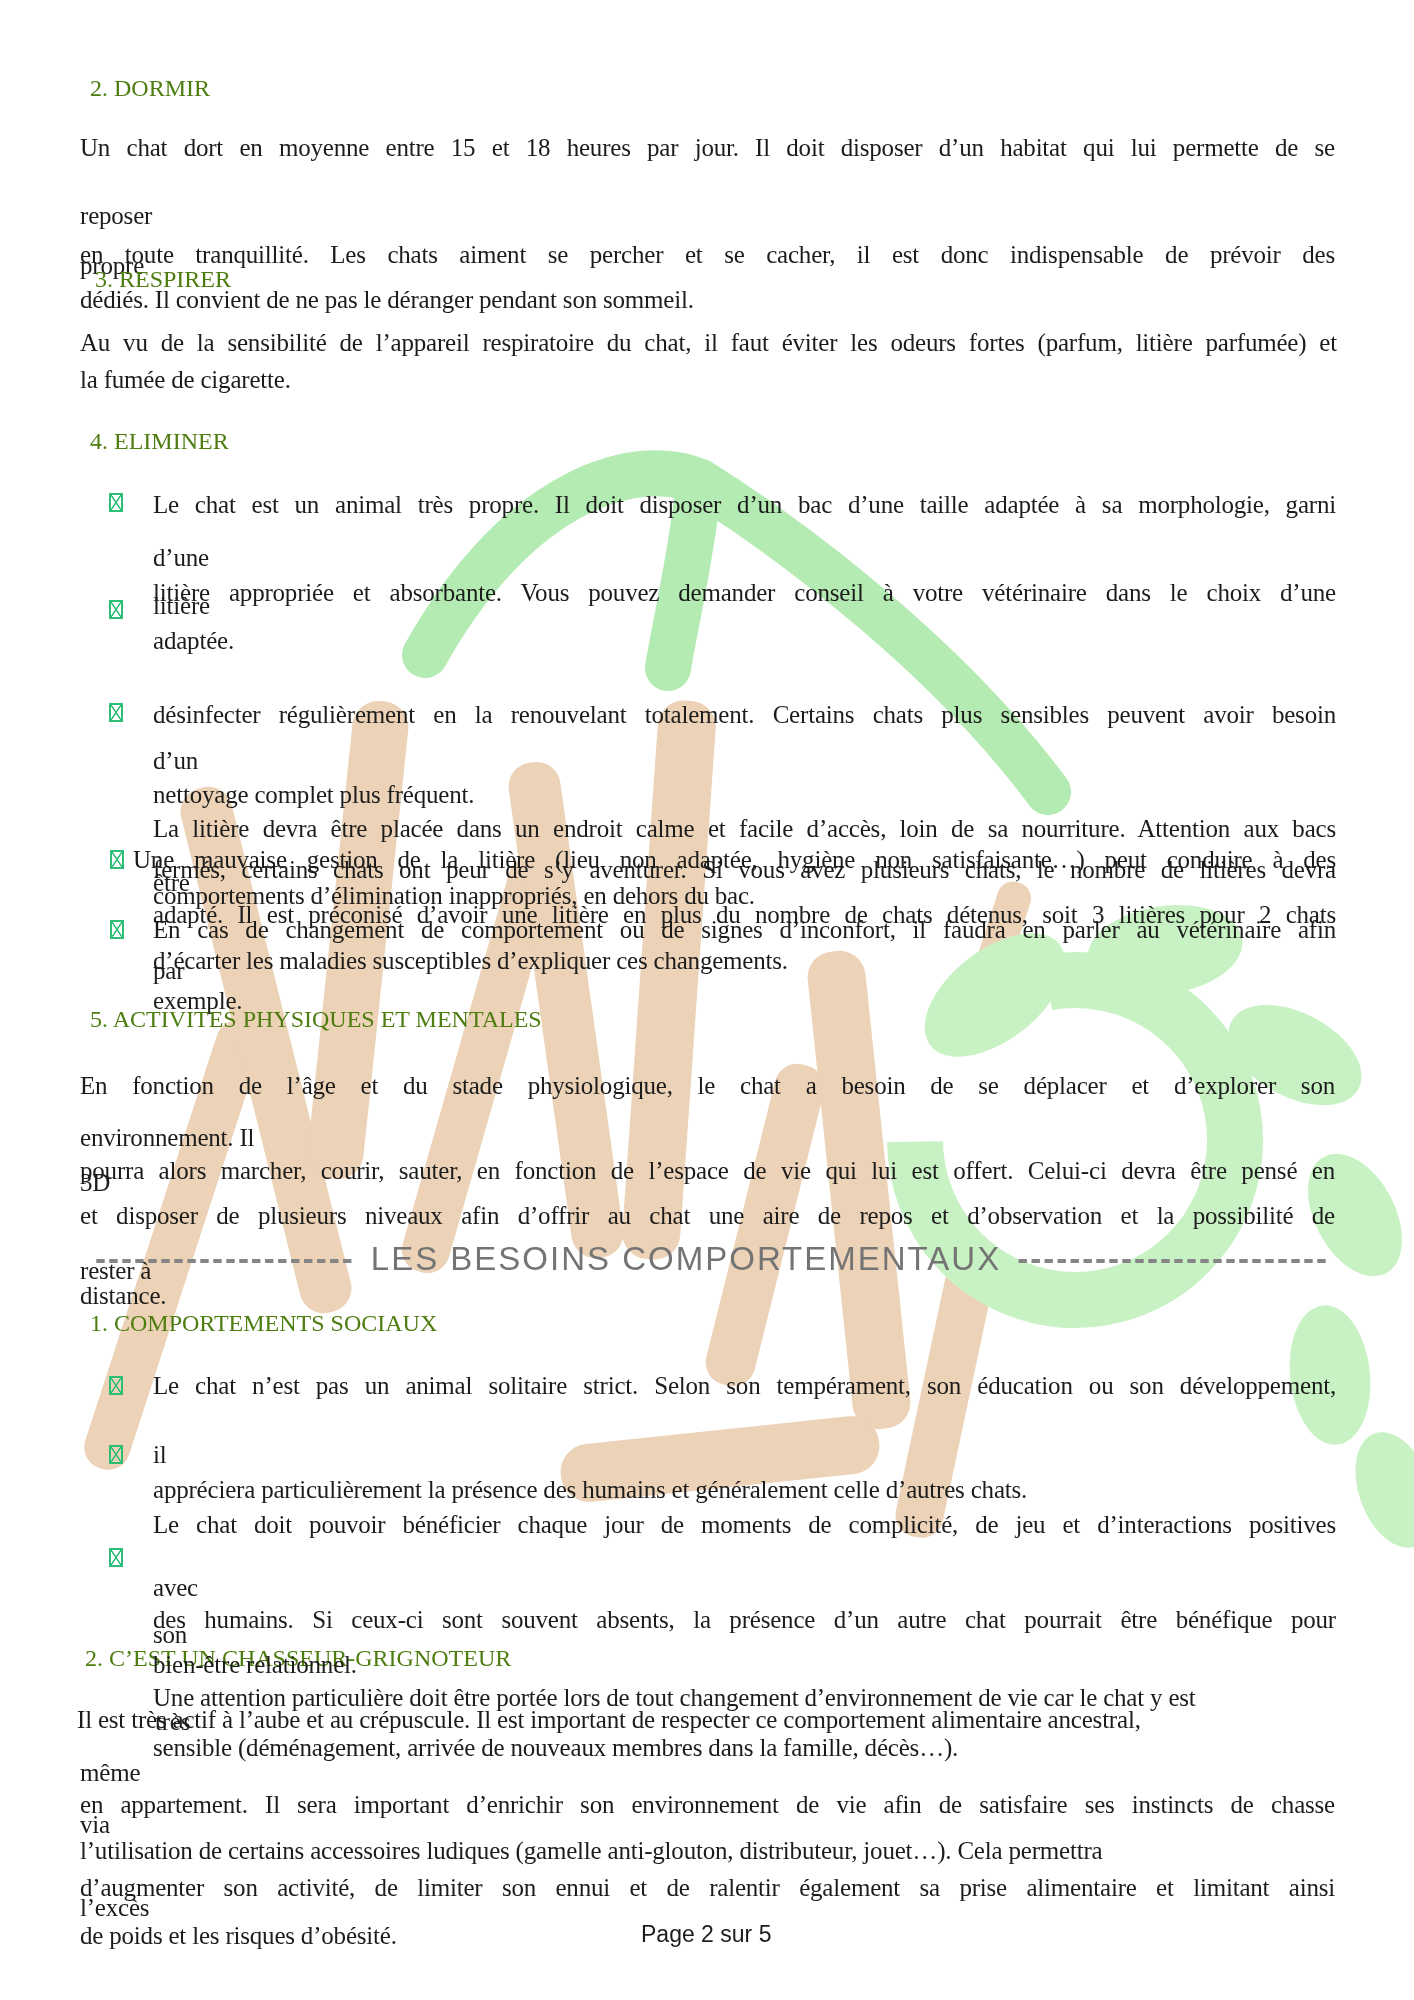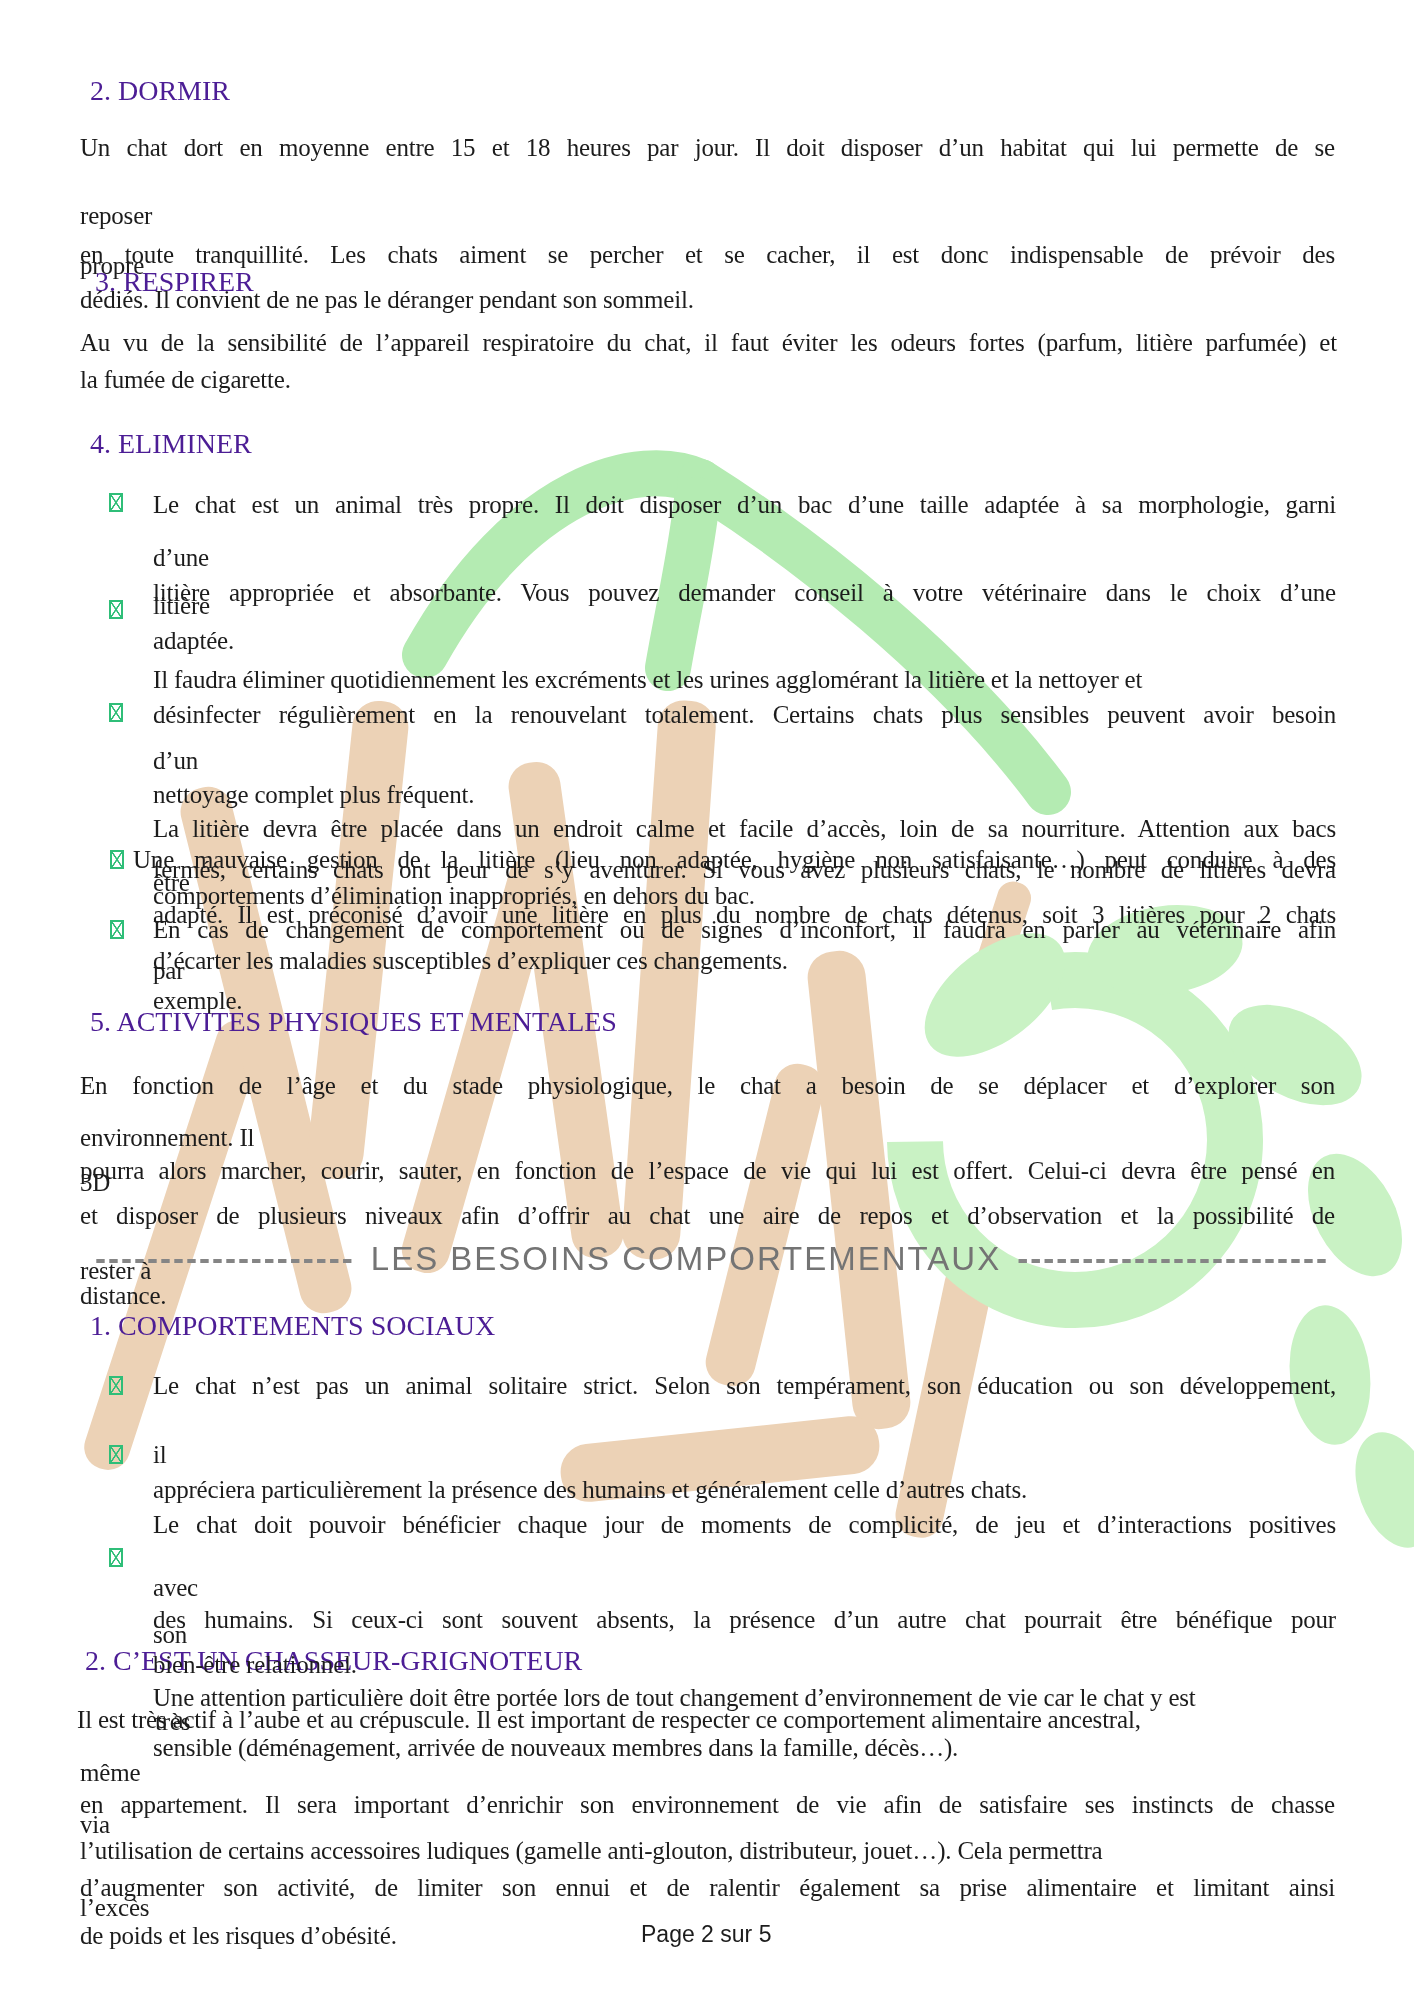--- a/index.html
+++ b/index.html
@@ -1,21 +1,21 @@
 <!DOCTYPE html>
 <html><head>
 <meta charset="utf-8">
 <style>
   html,body{margin:0;padding:0;background:#ffffff;}
   .page{position:relative;width:1414px;height:2000px;background:#ffffff;overflow:hidden;}
   .wm{position:absolute;left:0;top:0;z-index:0;}
   .ln{position:absolute;z-index:2;font-family:"Liberation Serif",serif;font-size:25px;
       color:#1c1c1c;letter-spacing:-0.2px;white-space:nowrap;line-height:1.12;}
   .jf{white-space:normal;text-align:justify;text-align-last:justify;}
-  .h{font-size:28px;color:#4c1d95;letter-spacing:0;}
+  .h{font-size:24px;color:#4d7c0f;letter-spacing:0;}
   .tofu{position:absolute;z-index:2;width:14px;height:19px;box-sizing:border-box;
       border:2px solid #2fbe78;
       background-image:
         linear-gradient(to top right, transparent 44%, #2fbe78 47%, #2fbe78 53%, transparent 56%),
         linear-gradient(to bottom right, transparent 44%, #2fbe78 47%, #2fbe78 53%, transparent 56%);}
   .divider{position:absolute;z-index:2;left:95px;top:1240px;width:1268px;display:flex;
       align-items:center;gap:16px;font-family:"Liberation Sans",sans-serif;font-size:33px;
       color:#7e7e7e;letter-spacing:1px;white-space:nowrap;overflow:hidden;}
   .divider .dash{letter-spacing:2px;font-weight:700;color:#858585;}
   .divider .lbl{letter-spacing:2px;color:#747474;text-align:center;}
@@ -71,21 +71,20 @@
   <div class="ln" style="left:80px;top:366px">la fumée de cigarette.</div>
 
   <div class="ln h" style="left:90px;top:428px">4. ELIMINER</div>
   <span class="tofu" style="left:109px;top:493px"></span>
   <div class="ln jf" style="left:153px;top:491px;width:1183px">Le chat est un animal très propre. Il doit disposer d’un bac d’une taille adaptée à sa morphologie, garni</div>
   <div class="ln" style="left:153px;top:544px">d’une</div>
   <span class="tofu" style="left:109px;top:600px"></span>
   <div class="ln jf" style="left:153px;top:579px;width:1183px">litière appropriée et absorbante. Vous pouvez demander conseil à votre vétérinaire dans le choix d’une</div>
   <div class="ln" style="left:153px;top:592px">litière</div>
   <div class="ln" style="left:153px;top:627px">adaptée.</div>
-  <div class="ln" style="left:153px;top:666px">Il faudra éliminer quotidiennement les excréments et les urines agglomérant la litière et la nettoyer et</div>
   <span class="tofu" style="left:109px;top:703px"></span>
   <div class="ln jf" style="left:153px;top:701px;width:1183px">désinfecter régulièrement en la renouvelant totalement. Certains chats plus sensibles peuvent avoir besoin</div>
   <div class="ln" style="left:153px;top:747px">d’un</div>
   <div class="ln" style="left:153px;top:781px">nettoyage complet plus fréquent.</div>
   <div class="ln jf" style="left:153px;top:815px;width:1183px">La litière devra être placée dans un endroit calme et facile d’accès, loin de sa nourriture. Attention aux bacs</div>
   <span class="tofu" style="left:110px;top:850px"></span>
   <div class="ln jf" style="left:133px;top:846px;width:1203px">Une mauvaise gestion de la litière (lieu non adaptée, hygiène non satisfaisante…) peut conduire à des</div>
   <div class="ln jf" style="left:153px;top:856px;width:1183px">fermés, certains chats ont peur de s’y aventurer. Si vous avez plusieurs chats, le nombre de litières devra</div>
   <div class="ln" style="left:153px;top:869px">être</div>
   <div class="ln" style="left:153px;top:882px">comportements d’élimination inappropriés, en dehors du bac.</div>

